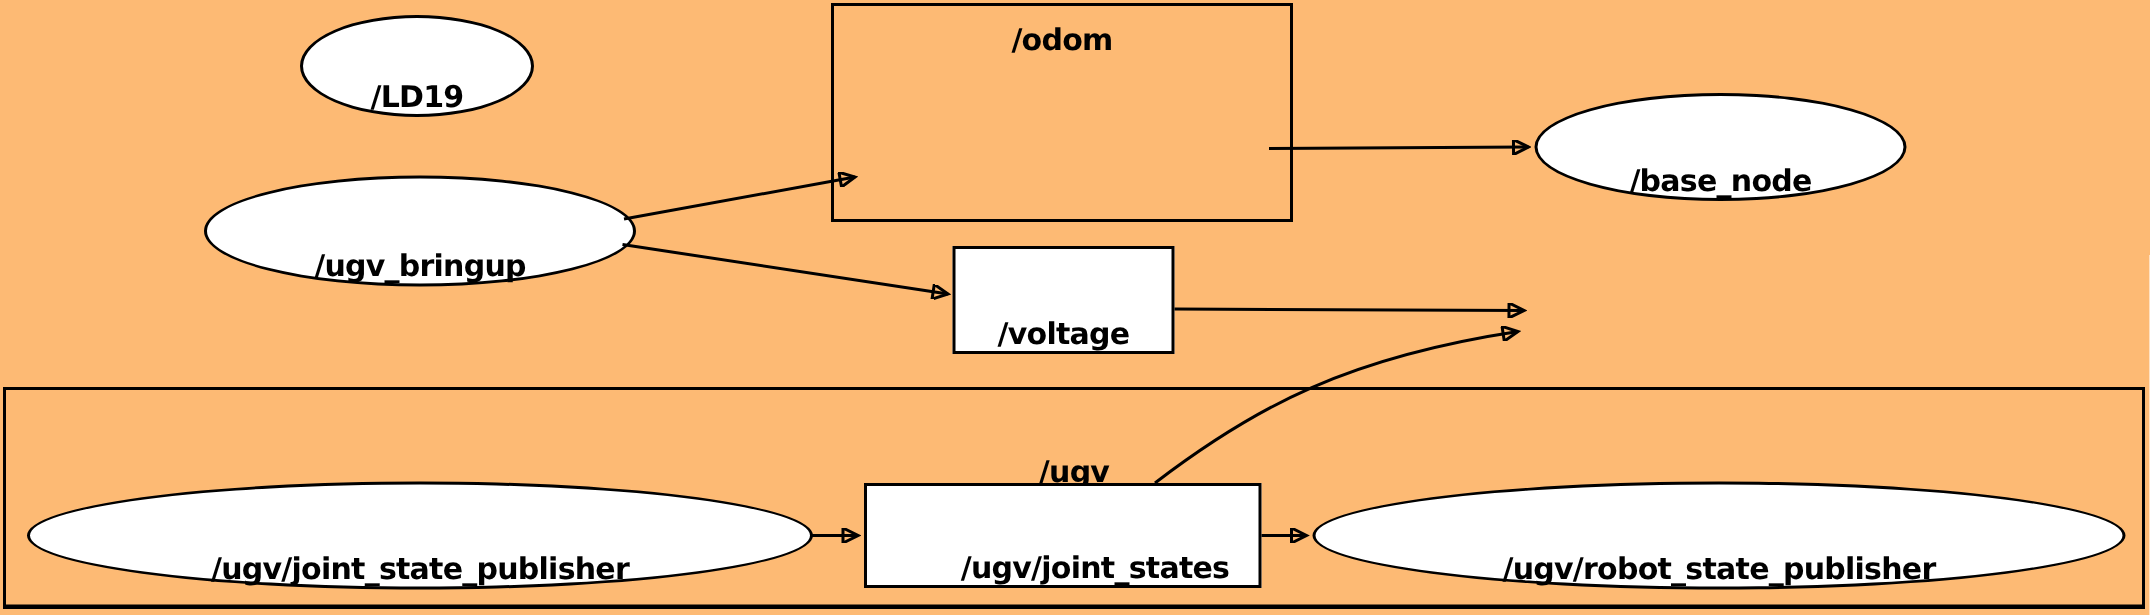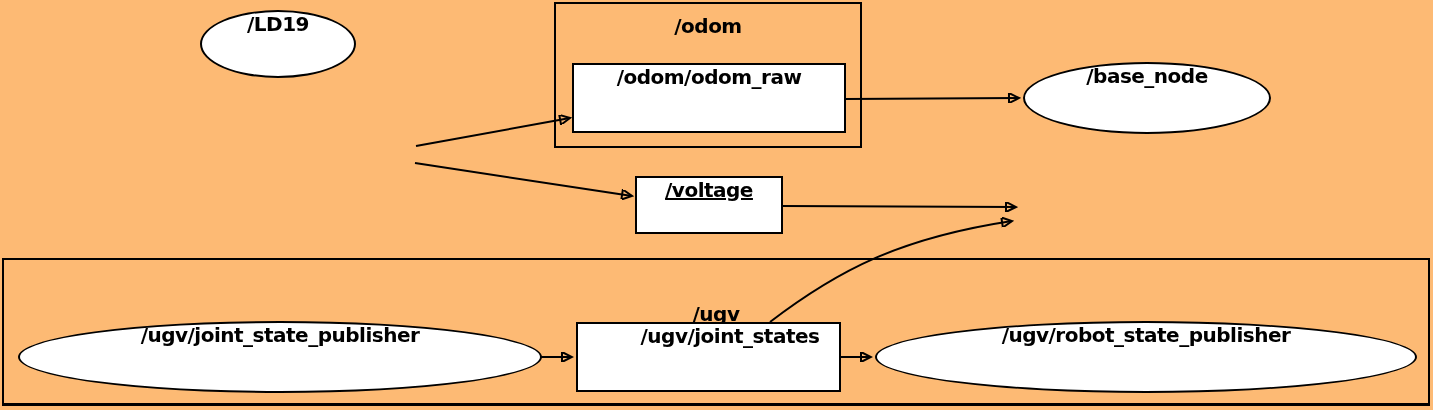--- a/index.html
+++ b/index.html
@@ -24,21 +24,21 @@
   .ns-label {
     position: absolute;
     left: 0; right: 0;
     text-align: center;
     letter-spacing: -0.5px;
     white-space: nowrap;
   }
   .node {
     position: absolute;
     display: flex;
-    align-items: flex-start;
+    align-items: flex-end;
     justify-content: center;
     border: 2px solid #000000;
     background: #ffffff;
     box-sizing: border-box;
     letter-spacing: -0.5px;
     white-space: nowrap;
     z-index: 2;
   }
   .ellipse { border-radius: 50%; }
   .edges {
@@ -59,39 +59,39 @@
   </div>
 
   <div class="ns-box" id="ns-ugv" style="left:2px; top:258px; width:1428px; height:148px;">
     <div class="ns-label" style="top:12px;margin-top:30px;">/ugv</div>
   </div>
 
   <div class="node ellipse" style="left:200px; top:10px; width:156px; height:68px;">
     <span>/LD19</span>
   </div>
 
+  <div class="node ellipse" style="left:136px; top:117px; width:288px; height:74px;">
+    <span>/ugv_bringup</span>
+  </div>
 
   <div class="node ellipse" style="left:1023px; top:62px; width:248px; height:72px;">
     <span>/base_node</span>
   </div>
 
 
   <div class="node ellipse" style="left:18px; top:321px; width:524px; height:72px;">
     <span>/ugv/joint_state_publisher</span>
   </div>
 
   <div class="node ellipse" style="left:875px; top:321px; width:542px; height:72px;">
     <span>/ugv/robot_state_publisher</span>
   </div>
 
-  <div class="node" style="left:572px; top:63px; width:274px; height:70px;">
-    <span>/odom/odom_raw</span>
-  </div>
 
-  <div class="node" style="left:635px; top:176px; width:148px; height:58px;text-decoration:underline;">
+  <div class="node" style="left:635px; top:164px; width:148px; height:72px;">
     <span>/voltage</span>
   </div>
 
   <div class="node" style="left:576px; top:322px; width:265px; height:70px;padding-left:43px;">
     <span>/ugv/joint_states</span>
   </div>
 
   <svg class="edges" width="1433" height="410" viewBox="0 0 1433 410">
     <defs>
       <marker id="arrow" viewBox="0 0 10 10" refX="10" refY="5" markerWidth="14" markerHeight="10" orient="auto" markerUnits="userSpaceOnUse">

